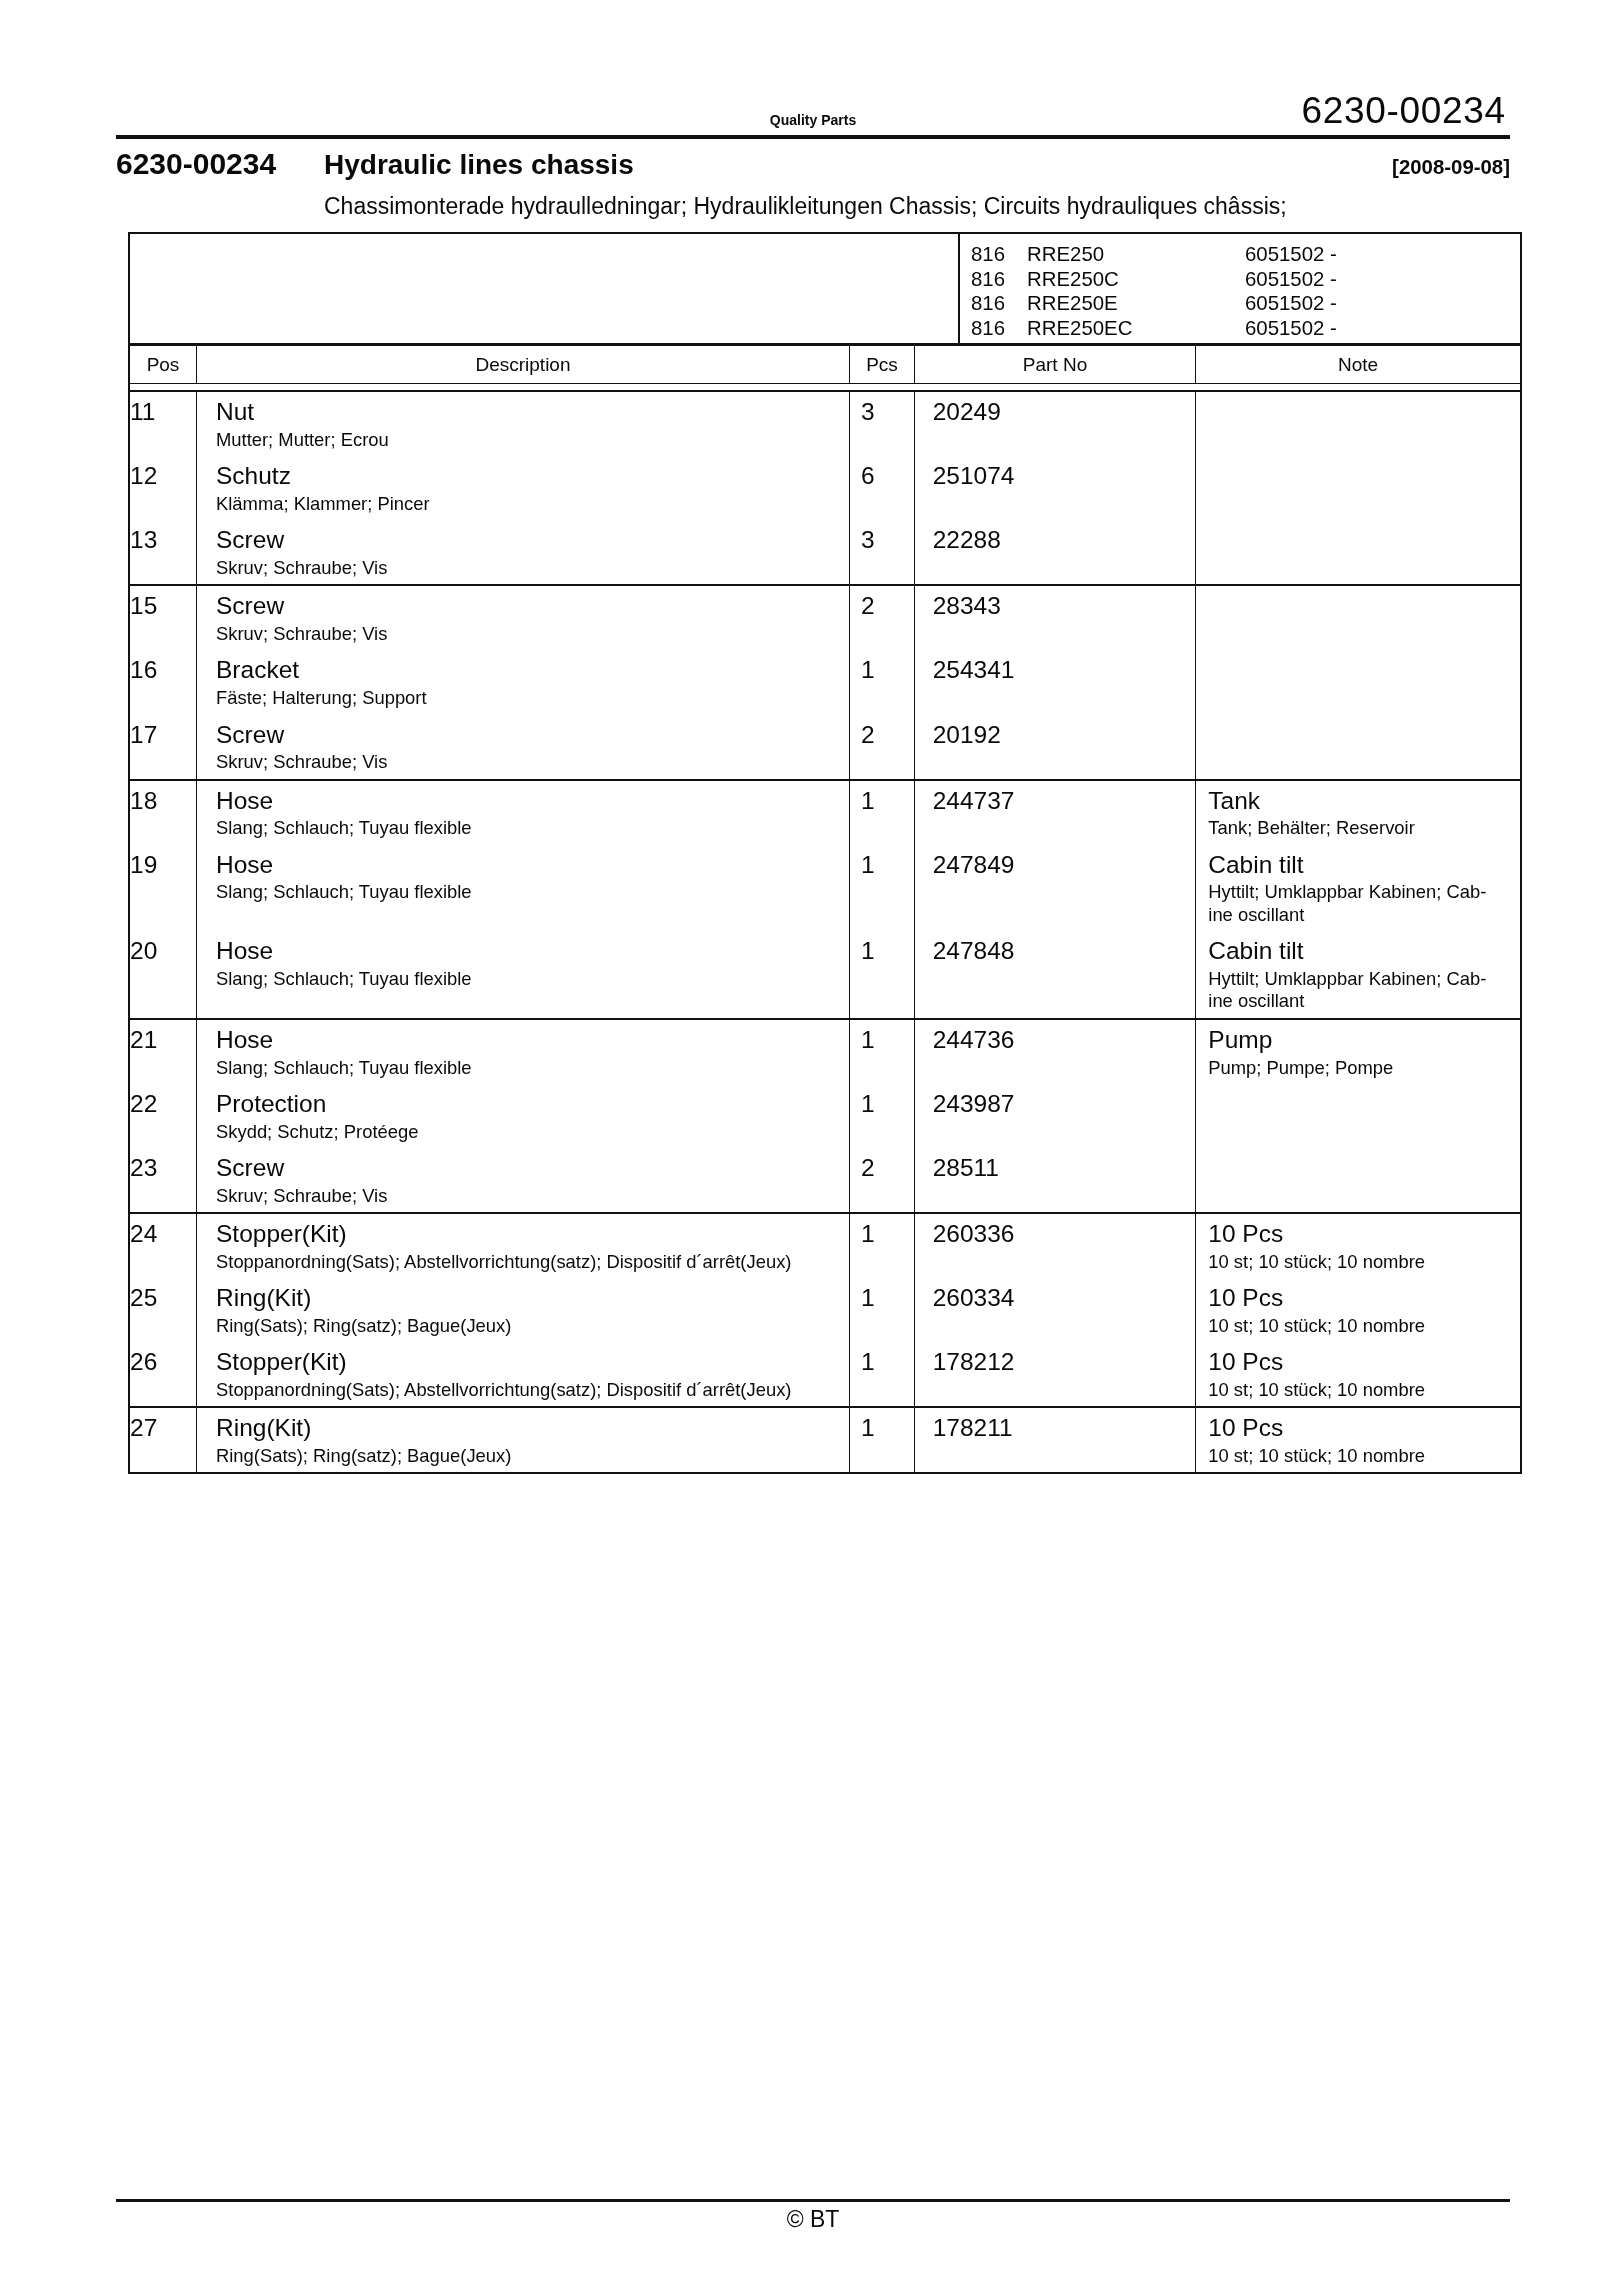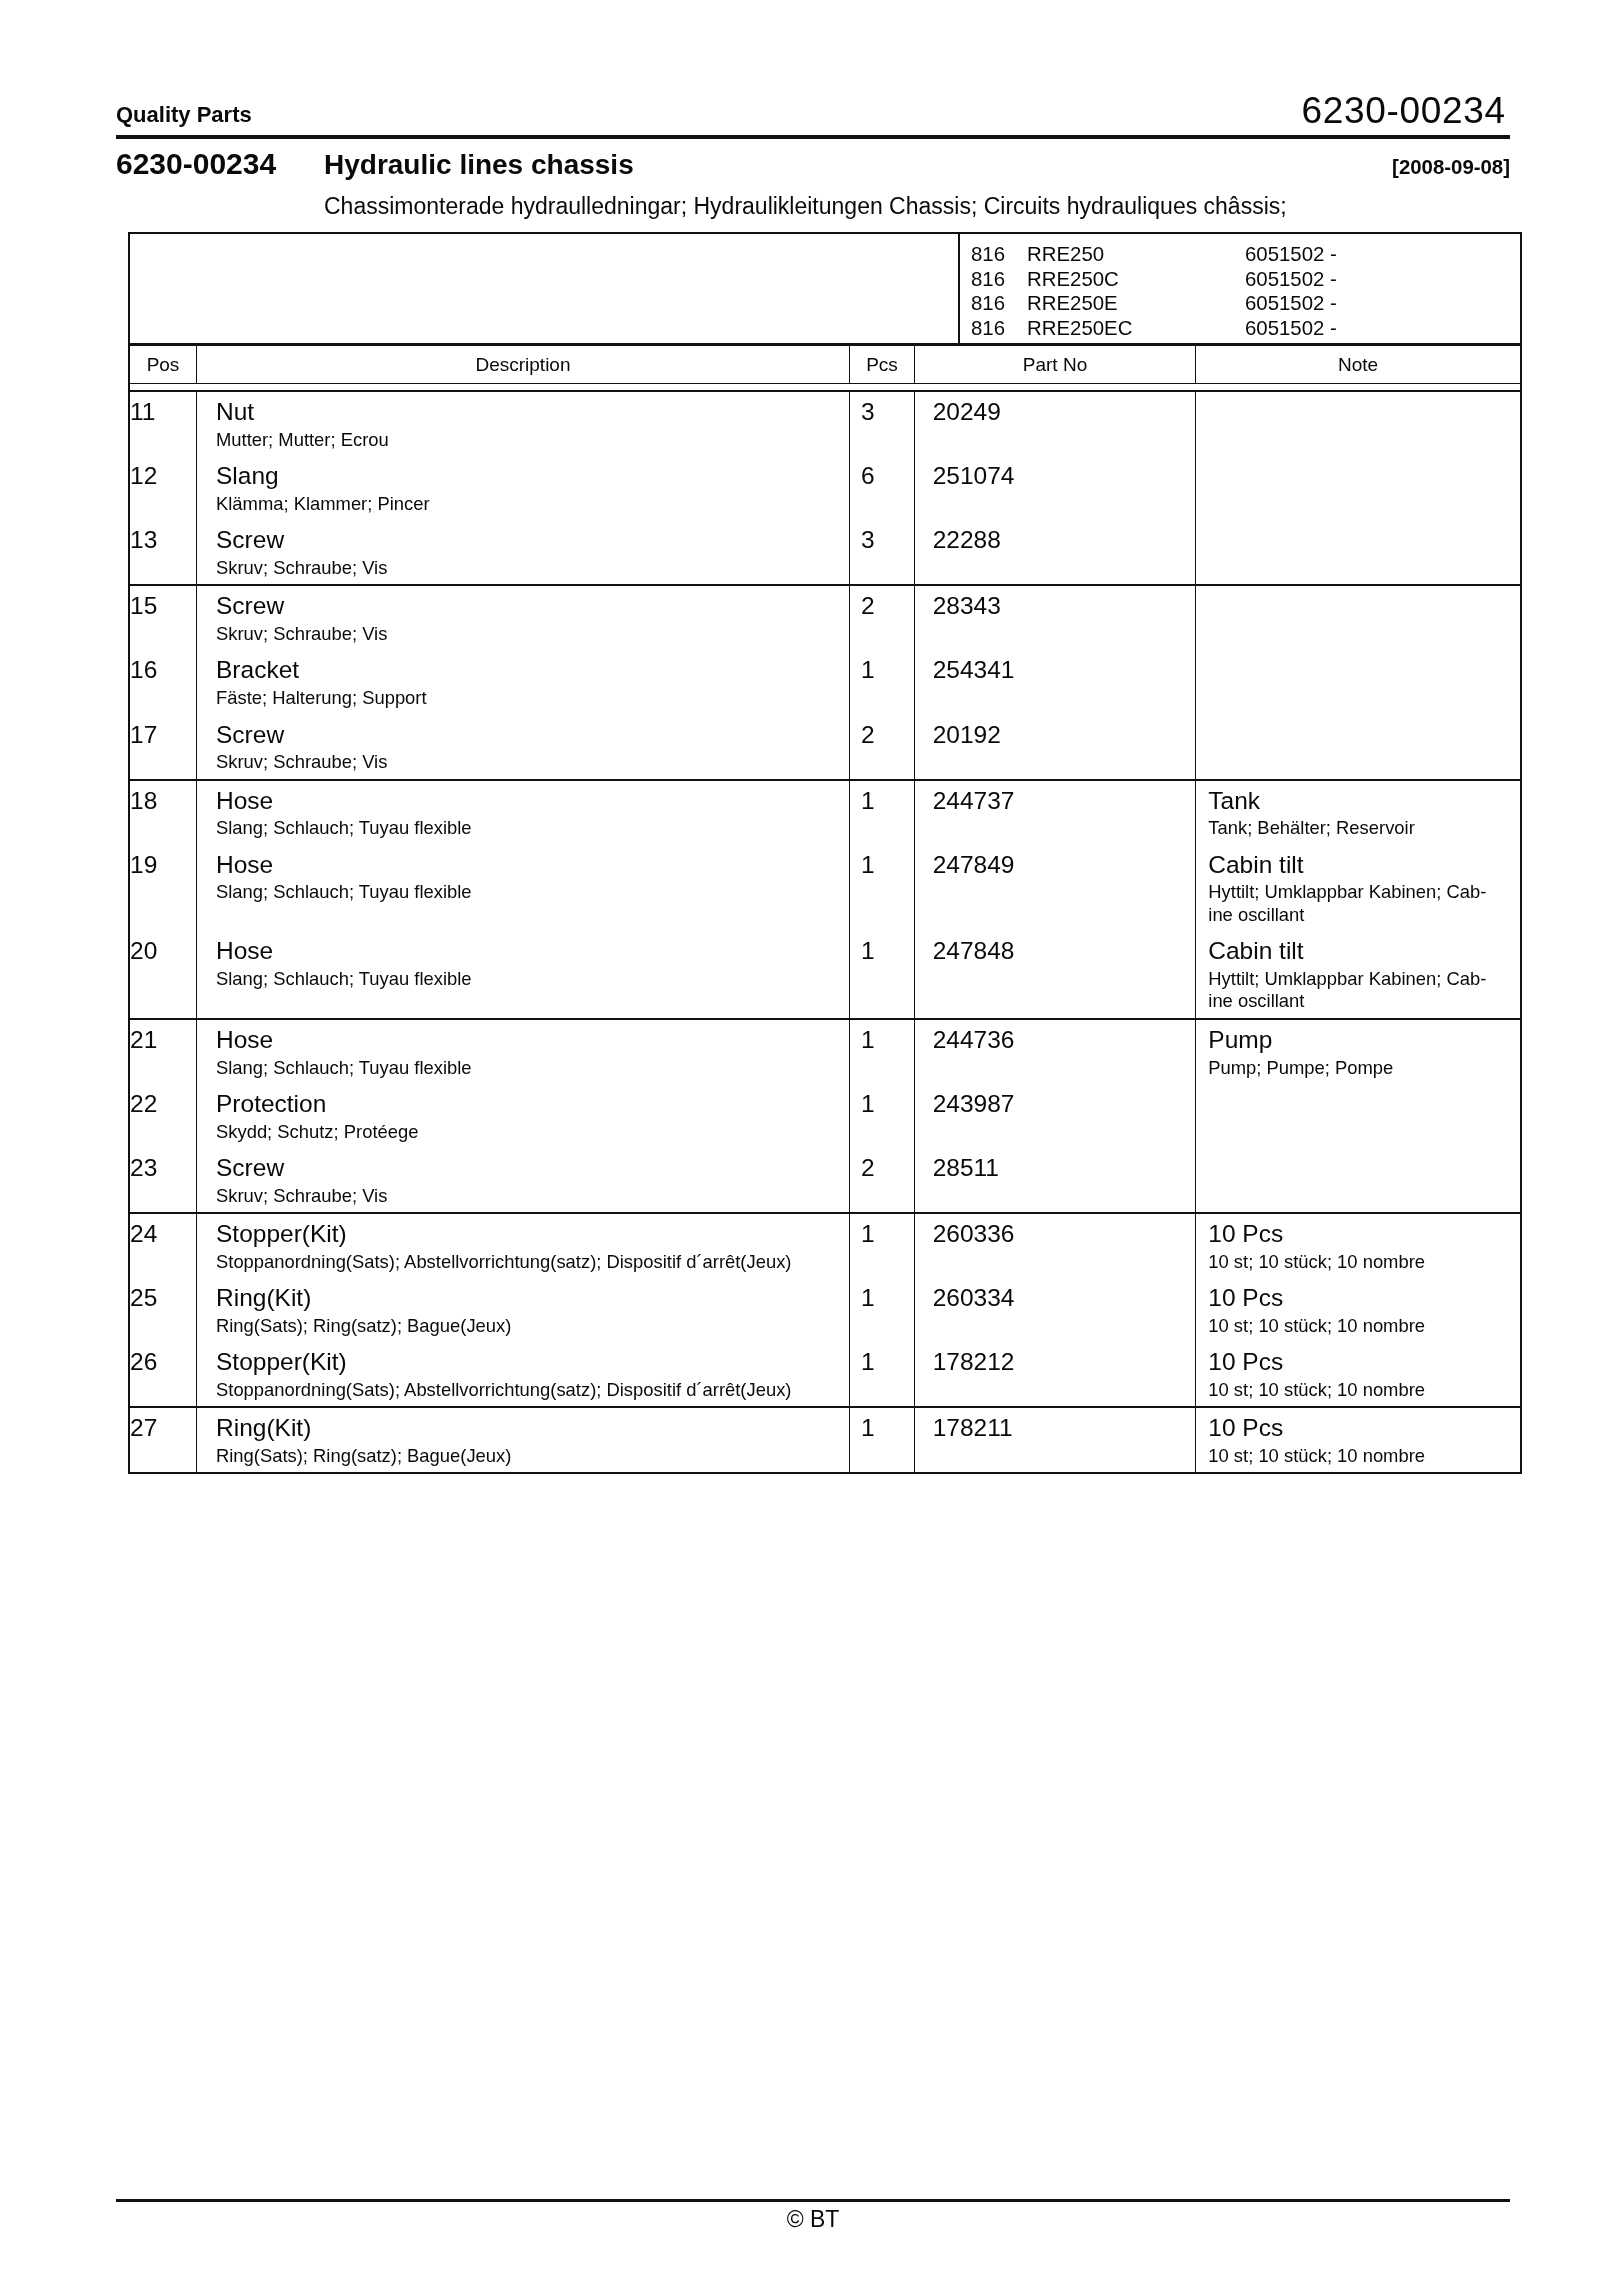--- a/index.html
+++ b/index.html
@@ -16,22 +16,22 @@
   
   .top-header {
     position: absolute;
     left: 116px; top: 0;
     width: 1394px; height: 135px;
     border-bottom: 4.8px solid #111;
   }
   .brand {
     position: absolute;
     left: 0; right: 0; bottom: 6.8px;
-    text-align: left;
-    font-size: 22px;
+    text-align: center;
+    font-size: 14px;
     font-weight: bold;
   }
   .doc-number-top {
     position: absolute;
     right: 4.1px; bottom: 2.7px;
     font-size: 37px;
     font-weight: normal;
     letter-spacing: 0.7px;
   }
 
@@ -206,21 +206,21 @@
         <div class="cell pcs">3</div>
         <div class="cell part">20249</div>
         <div class="cell note">
           
           
         </div>
       </div>
       <div class="grid-row body-row">
         <div class="cell pos">12</div>
         <div class="cell desc">
-          <div class="item-name">Slang</div>
+          <div class="item-name">Schutz</div>
           <div class="item-sub">Klämma; Klammer; Pincer</div>
         </div>
         <div class="cell pcs">6</div>
         <div class="cell part">251074</div>
         <div class="cell note">
           
           
         </div>
       </div>
       <div class="grid-row body-row">

